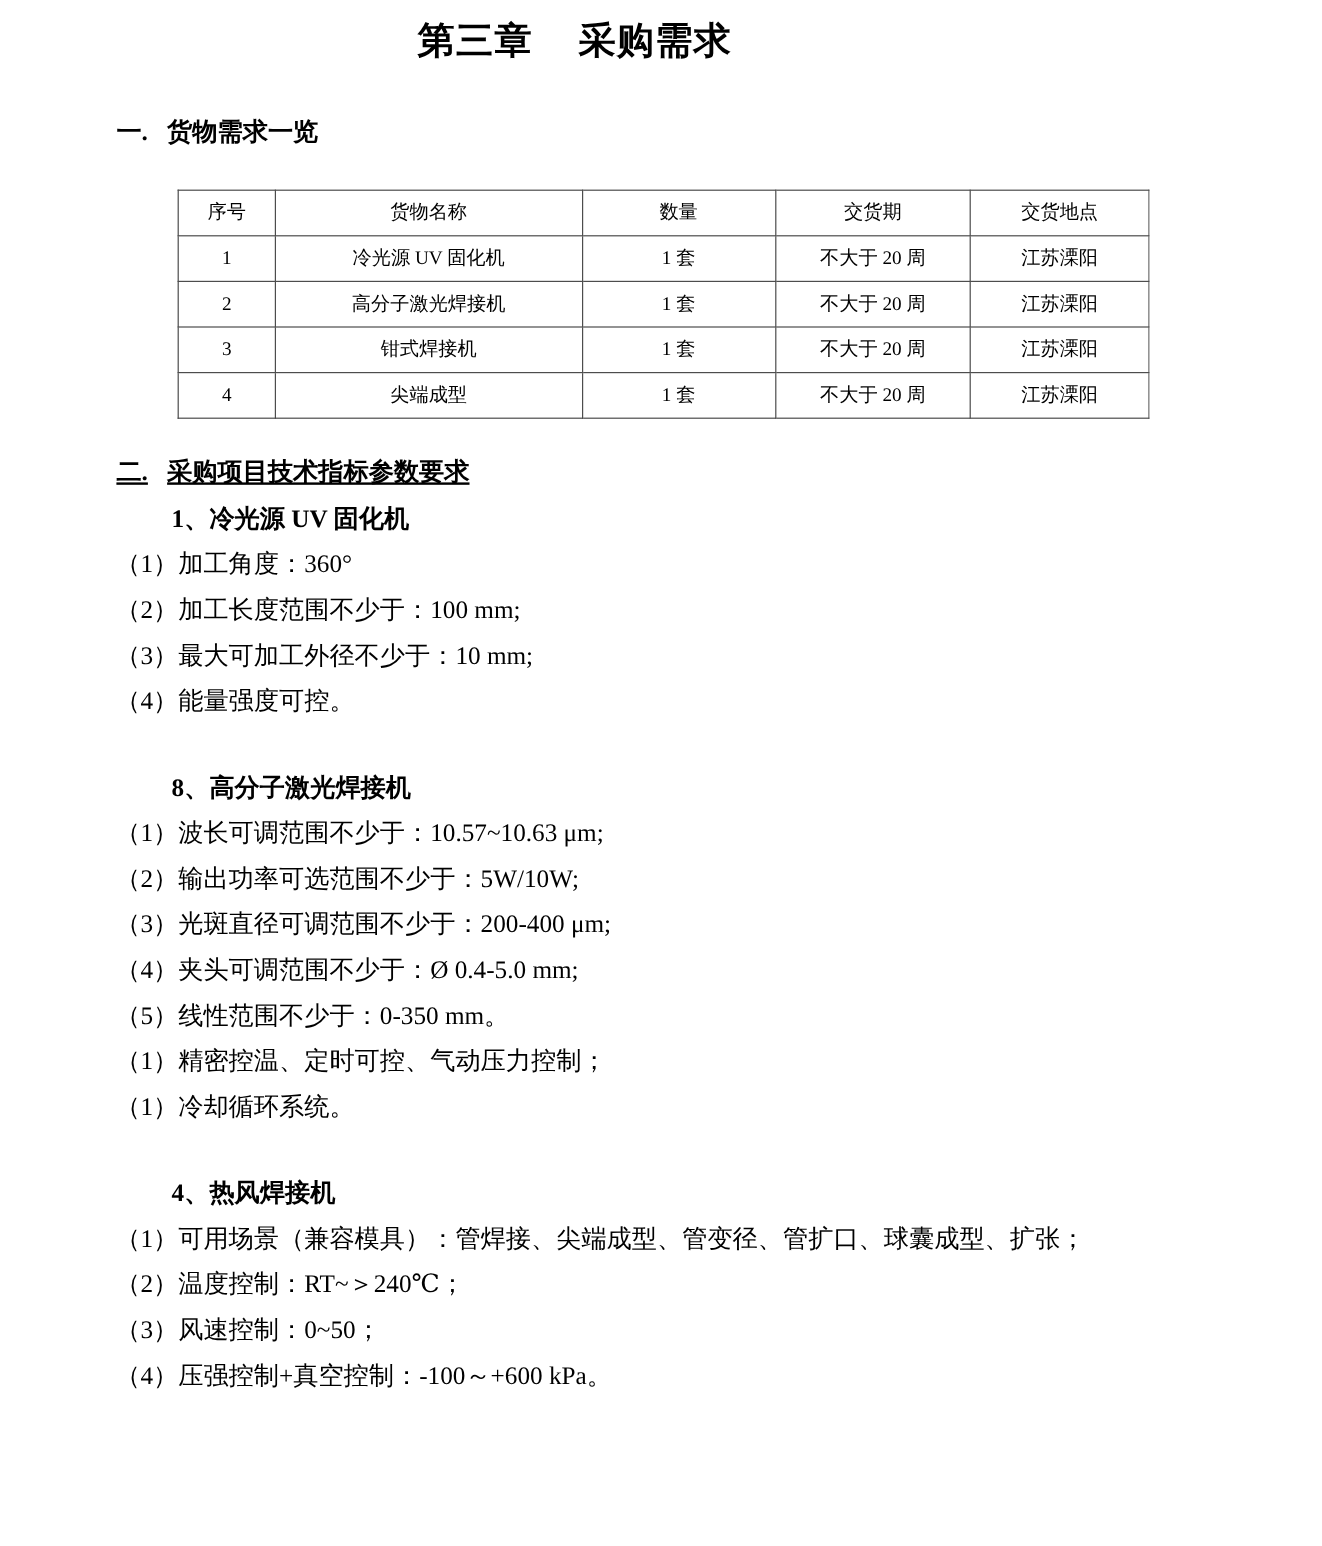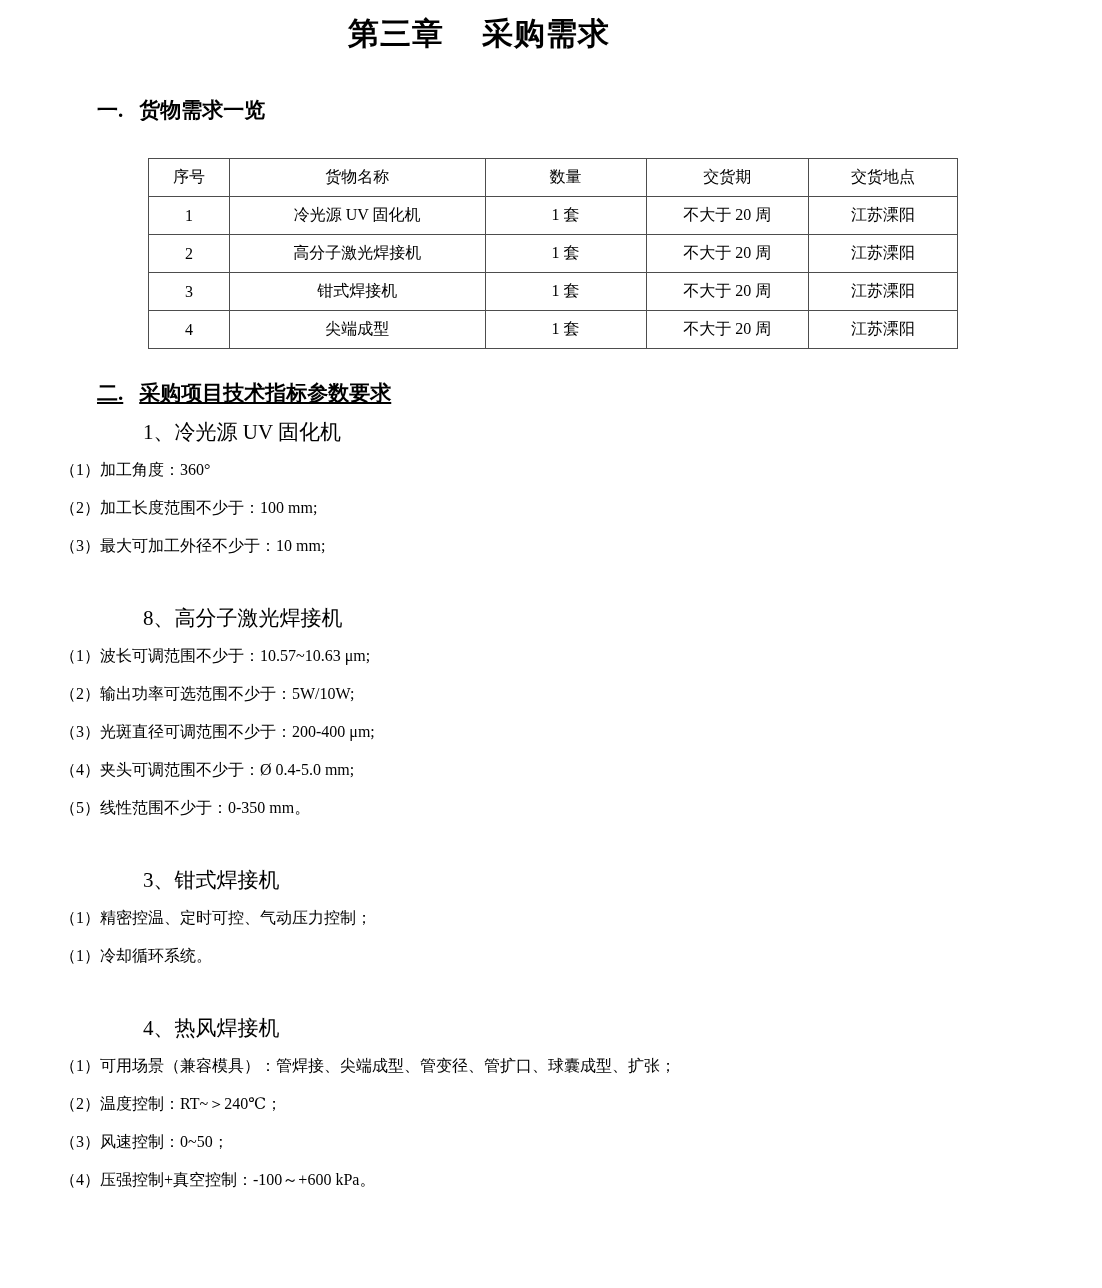--- a/index.html
+++ b/index.html
@@ -43,28 +43,28 @@
     text-align: center;
     vertical-align: middle;
     font-weight: normal;
     padding: 0 2px;
     overflow: hidden;
     white-space: nowrap;
   }
   .sub-heading {
     margin: 34px 0 0 143px;
     font-size: 21px;
-    font-weight: normal;
+    font-weight: bold;
     line-height: 38px;
     white-space: nowrap;
   }
   #specs-container .sub-heading:first-child { margin-top: 6px; }
   .spec-item {
-    margin-left: 60px;
-    font-size: 16px;
+    margin-left: 96px;
+    font-size: 21px;
     line-height: 38px;
     white-space: nowrap;
   }
 </style>
 </head>
 <body>
 
 <div class="page">
 
   <div class="doc-title">
@@ -126,27 +126,27 @@
 
   <div class="sec-heading sec2">
     <span class="sec-num">二.</span><span>采购项目技术指标参数要求</span>
   </div>
 
   <div id="specs-container">
       <div class="sub-heading">1、冷光源 UV 固化机</div>
       <div class="spec-item">（1）加工角度：360°</div>
       <div class="spec-item">（2）加工长度范围不少于：100 mm;</div>
       <div class="spec-item">（3）最大可加工外径不少于：10 mm;</div>
+      <div class="spec-item">（4）能量强度可控。</div>
       <div class="sub-heading">8、高分子激光焊接机</div>
       <div class="spec-item">（1）波长可调范围不少于：10.57~10.63 μm;</div>
       <div class="spec-item">（2）输出功率可选范围不少于：5W/10W;</div>
       <div class="spec-item">（3）光斑直径可调范围不少于：200-400 μm;</div>
       <div class="spec-item">（4）夹头可调范围不少于：Ø 0.4-5.0 mm;</div>
       <div class="spec-item">（5）线性范围不少于：0-350 mm。</div>
-      <div class="sub-heading">3、钳式焊接机</div>
       <div class="spec-item">（1）精密控温、定时可控、气动压力控制；</div>
       <div class="spec-item">（1）冷却循环系统。</div>
       <div class="sub-heading">4、热风焊接机</div>
       <div class="spec-item">（1）可用场景（兼容模具）：管焊接、尖端成型、管变径、管扩口、球囊成型、扩张；</div>
       <div class="spec-item">（2）温度控制：RT~＞240℃；</div>
       <div class="spec-item">（3）风速控制：0~50；</div>
       <div class="spec-item">（4）压强控制+真空控制：-100～+600 kPa。</div>
     </div>
 
 </div>

